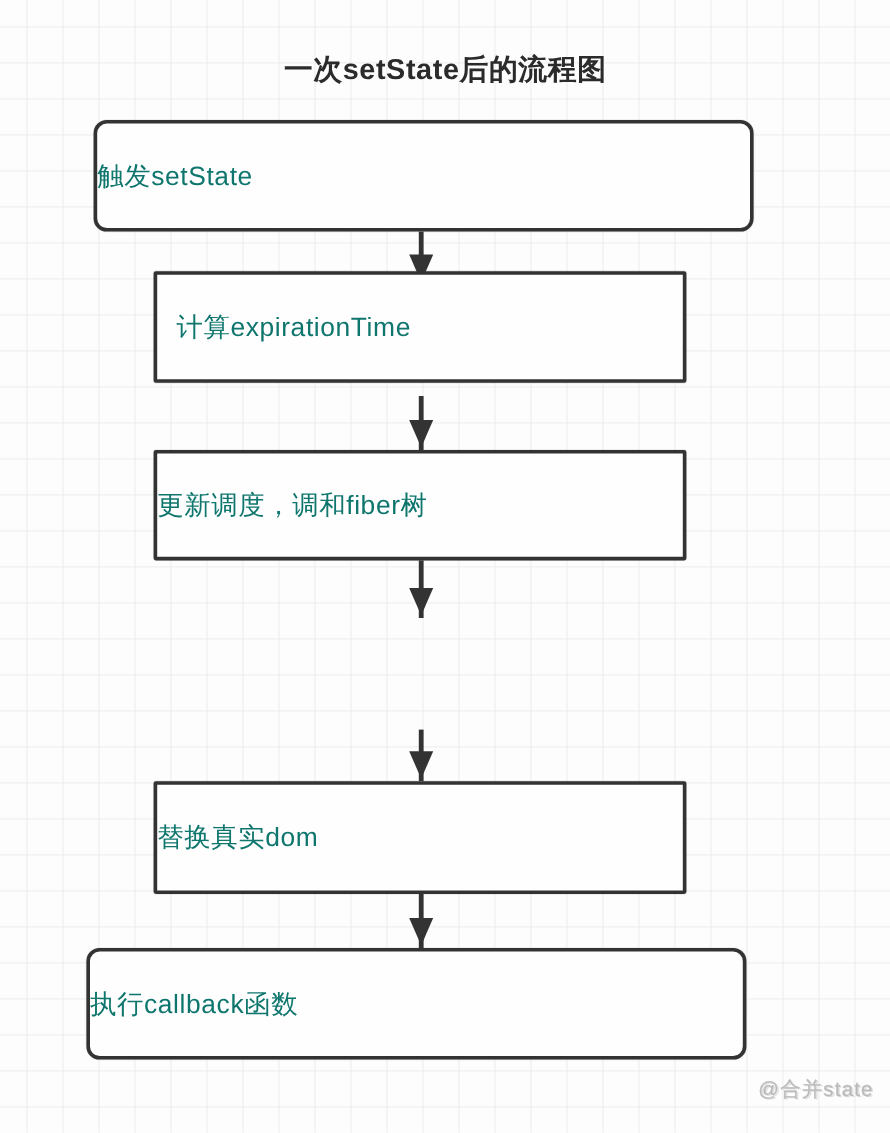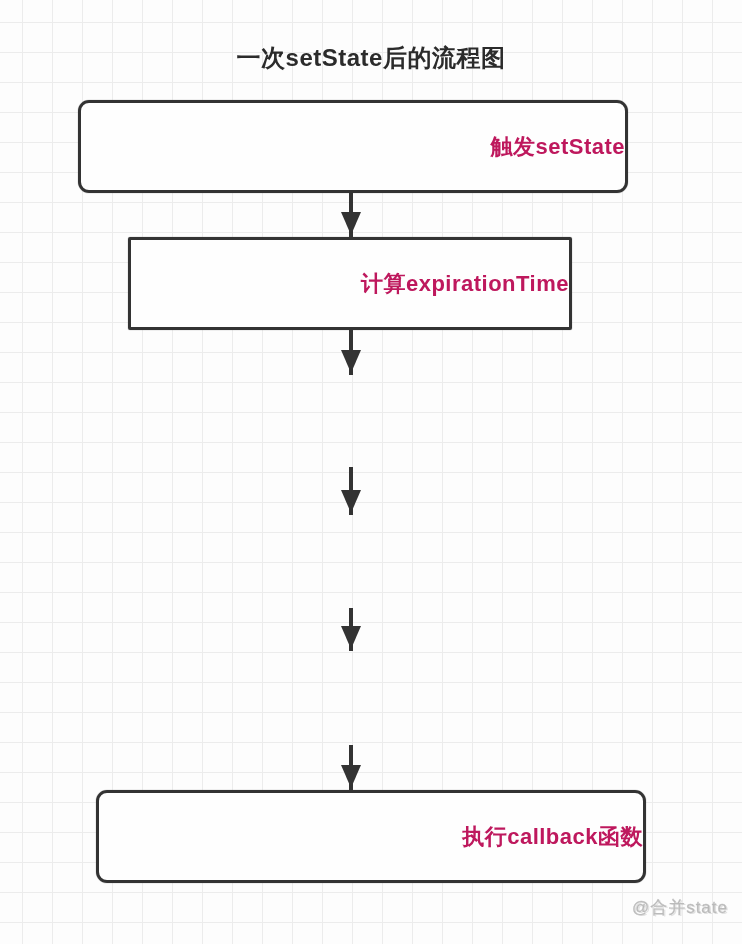--- a/index.html
+++ b/index.html
@@ -29,36 +29,36 @@
     font-weight: 700;
     color: #2b2b2b;
     letter-spacing: 0.5px;
   }
   .node {
     position: absolute;
     background: #fefefe;
     border: 3.5px solid #333333;
     display: flex;
     align-items: center;
-    justify-content: flex-end;
+    justify-content: flex-start;
     font-size: 22px;
-    font-weight: 700;
-    color: #be185d;
+    font-weight: 400;
+    color: #0f766e;
     letter-spacing: 0.5px;
     box-shadow: 0 0 0 0.5px rgba(51,51,51,0.15);
   }
   .node.rounded { border-radius: 11px; }
   .node.rect    { border-radius: 2px; }
 
   .node-1 { left: 78px;  top: 100px; width: 550px; height: 93px; }
-  .node-2 { left: 128px; top: 237px; width: 444px; height: 93px; }
+  .node-2 { left: 128px; top: 226px; width: 444px; height: 93px; padding-left: 16px; }
   .node-3 { left: 128px; top: 375px; width: 444px; height: 92px; }
   .node-4 { left: 128px; top: 515px; width: 444px; height: 93px; }
   .node-5 { left: 128px; top: 651px; width: 444px; height: 94px; }
-  .node-6 { left: 96px;  top: 790px; width: 550px; height: 93px; }
+  .node-6 { left: 72px;  top: 790px; width: 550px; height: 93px; }
 
   .arrow {
     position: absolute;
     left: 351px;
     width: 0;
   }
   .arrow .shaft {
     position: absolute;
     left: -1.75px;
     top: 0;
@@ -111,32 +111,38 @@
 
   <div class="node node-2 rect">
     <span>计算expirationTime</span>
   </div>
 
   <div class="arrow arrow-2">
     <div class="shaft"></div>
     <div class="head"></div>
   </div>
 
+  <div class="node node-3 rect">
+    <span>更新调度，调和fiber树</span>
+  </div>
 
   <div class="arrow arrow-3">
     <div class="shaft"></div>
     <div class="head"></div>
   </div>
 
 
   <div class="arrow arrow-4">
     <div class="shaft"></div>
     <div class="head"></div>
   </div>
 
+  <div class="node node-5 rect">
+    <span>替换真实dom</span>
+  </div>
 
   <div class="arrow arrow-5">
     <div class="shaft"></div>
     <div class="head"></div>
   </div>
 
   <div class="node node-6 rounded">
     <span>执行callback函数</span>
   </div>
 

